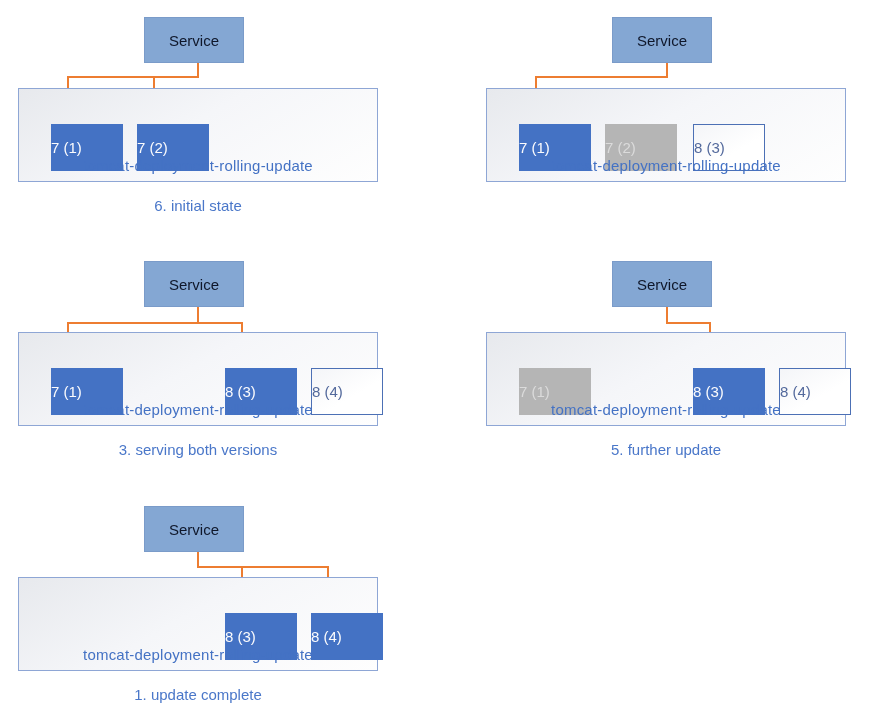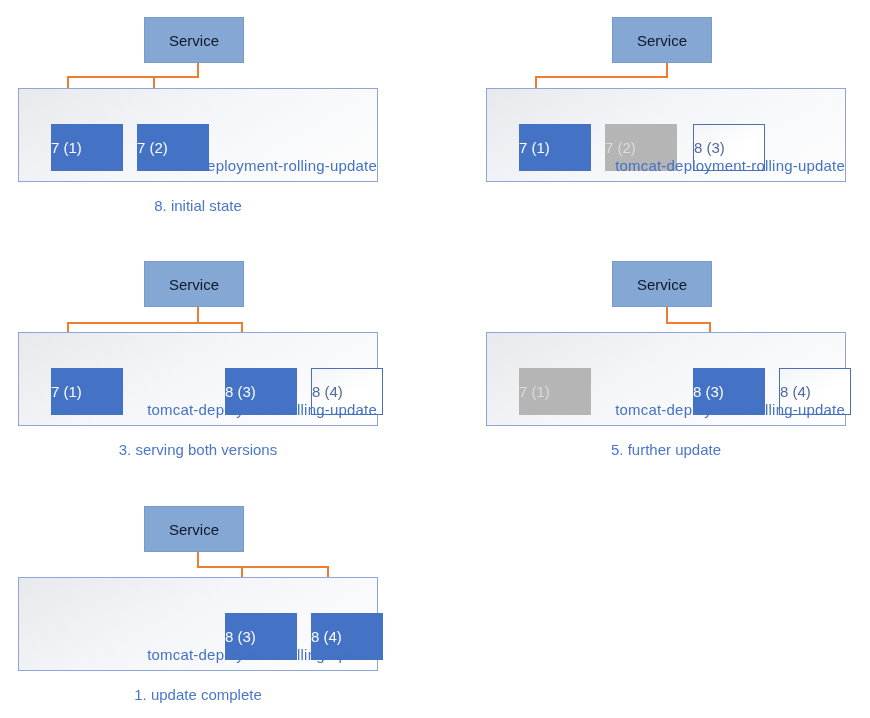--- a/index.html
+++ b/index.html
@@ -49,21 +49,21 @@
     height: 94px;
     box-sizing: border-box;
     border: 1px solid #8EA6D5;
     background: linear-gradient(150deg, #E7E9ED 0%, #F5F6F9 45%, #FEFEFE 100%);
   }
   .deployment-label {
     position: absolute;
     left: 0;
     right: 0;
     bottom: 7px;
-    text-align: right;
+    text-align: center;
     color: #4472C4;
     font-size: 15px;
     letter-spacing: 0.2px;
   }
   .pod {
     position: absolute;
     top: 15px;
     width: 72px;
     height: 47px;
     box-sizing: border-box;
@@ -161,21 +161,21 @@
     <div class="ahead hd2"></div>
     <div class="deployment">
       <div class="pod s1" data-state="active">
         <span>7 (1)</span>
       </div>
       <div class="pod s2" data-state="active">
         <span>7 (2)</span>
       </div>
       <div class="deployment-label">tomcat-deployment-rolling-update</div>
     </div>
-    <div class="caption">8. initial state</div>
+    <div class="caption">6. initial state</div>
   </div>
 
   <div class="panel" id="panel-2">
     <div class="service">
       <span>Service</span>
     </div>
     <div class="aseg v-main"></div>
     <div class="aseg h-main"></div>
     <div class="aseg d1"></div>
     <div class="ahead hd1"></div>

